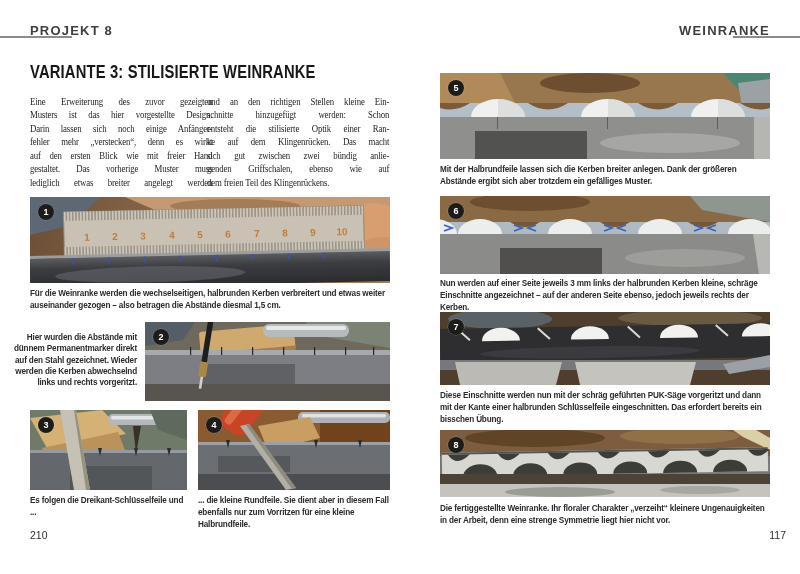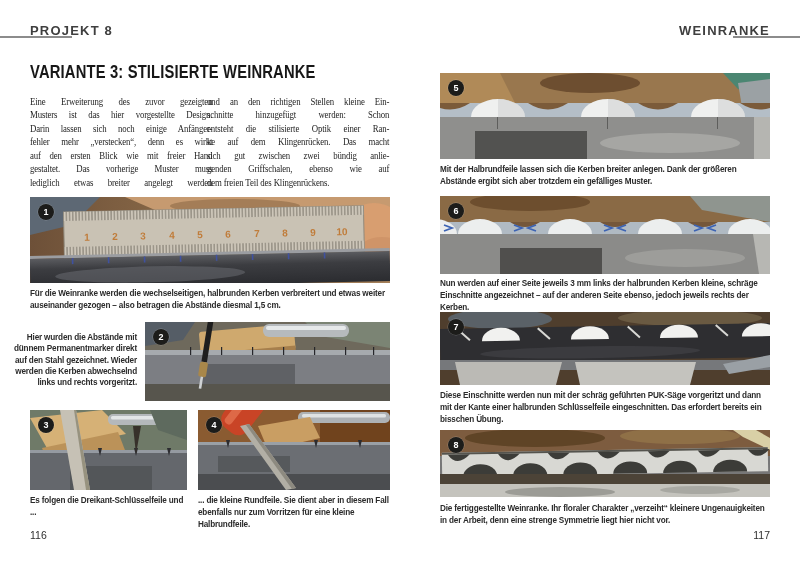--- a/index.html
+++ b/index.html
@@ -204,21 +204,21 @@
     <g transform="rotate(38 40 10)">
       <rect x="24" y="-22" width="30" height="46" rx="11" fill="#c94426"></rect>
       <rect x="29" y="-18" width="8" height="38" rx="4" fill="#e2704e" opacity=".85"></rect>
     </g>
     <polygon points="42,16 51,14 98,78 88,80" fill="#b2afa5"></polygon>
     <polygon points="48,15 51,14 98,78 94,79" fill="#8d8a80"></polygon>
   </svg>
   <div class="abs badge" style="left:206px;top:417px;">4</div>
   <div class="abs cap" style="left:198px;top:494px;width:225px;">... die kleine Rundfeile. Sie dient aber in diesem Fall ebenfalls nur zum Vorritzen für eine kleine Halbrundfeile.</div>
 
-  <div class="abs pagenum" style="left:30px;top:529px;">116</div>
+  <div class="abs pagenum" style="left:30px;top:529px;">210</div>
 
   <svg class="ph" style="left:440px;top:73px;" width="330" height="86" viewBox="0 0 330 86">
     <rect width="330" height="40" fill="#99774e"></rect>
     <polygon points="0,0 60,0 80,40 0,40" fill="#b08a58"></polygon>
     <ellipse cx="150" cy="10" rx="50" ry="10" fill="#6d4e30"></ellipse>
     <polygon points="283,0 330,0 330,24 298,16" fill="#4b8672"></polygon>
     <polygon points="298,10 330,6 330,40 303,40" fill="#9ba1a4"></polygon>
     <rect y="30" width="330" height="14" fill="#b4bec7"></rect>
     <g fill="#7b5b3a">
       <path d="M-10,30 q20,13 40,0 z"></path>
@@ -334,15 +334,15 @@
       </g>
     </g>
     <rect y="44" width="330" height="10" fill="#4c4337"></rect>
     <rect y="54" width="330" height="13" fill="#c4c3bd"></rect>
     <ellipse cx="120" cy="62" rx="55" ry="5" fill="#9c9c96"></ellipse>
     <ellipse cx="260" cy="60" rx="40" ry="4" fill="#a8a8a2"></ellipse>
   </svg>
   <div class="abs badge" style="left:448px;top:437px;">8</div>
   <div class="abs cap" style="left:440px;top:502px;width:384px;">Die fertiggestellte Weinranke. Ihr floraler Charakter „verzeiht“ kleinere Ungenauigkeiten in der Arbeit, denn eine strenge Symmetrie liegt hier nicht vor.</div>
 
-  <div class="abs pagenum" style="right:30px;top:529px;">117</div>
+  <div class="abs pagenum" style="right:14px;top:529px;">117</div>
 
 </div>
 
 </body></html>

